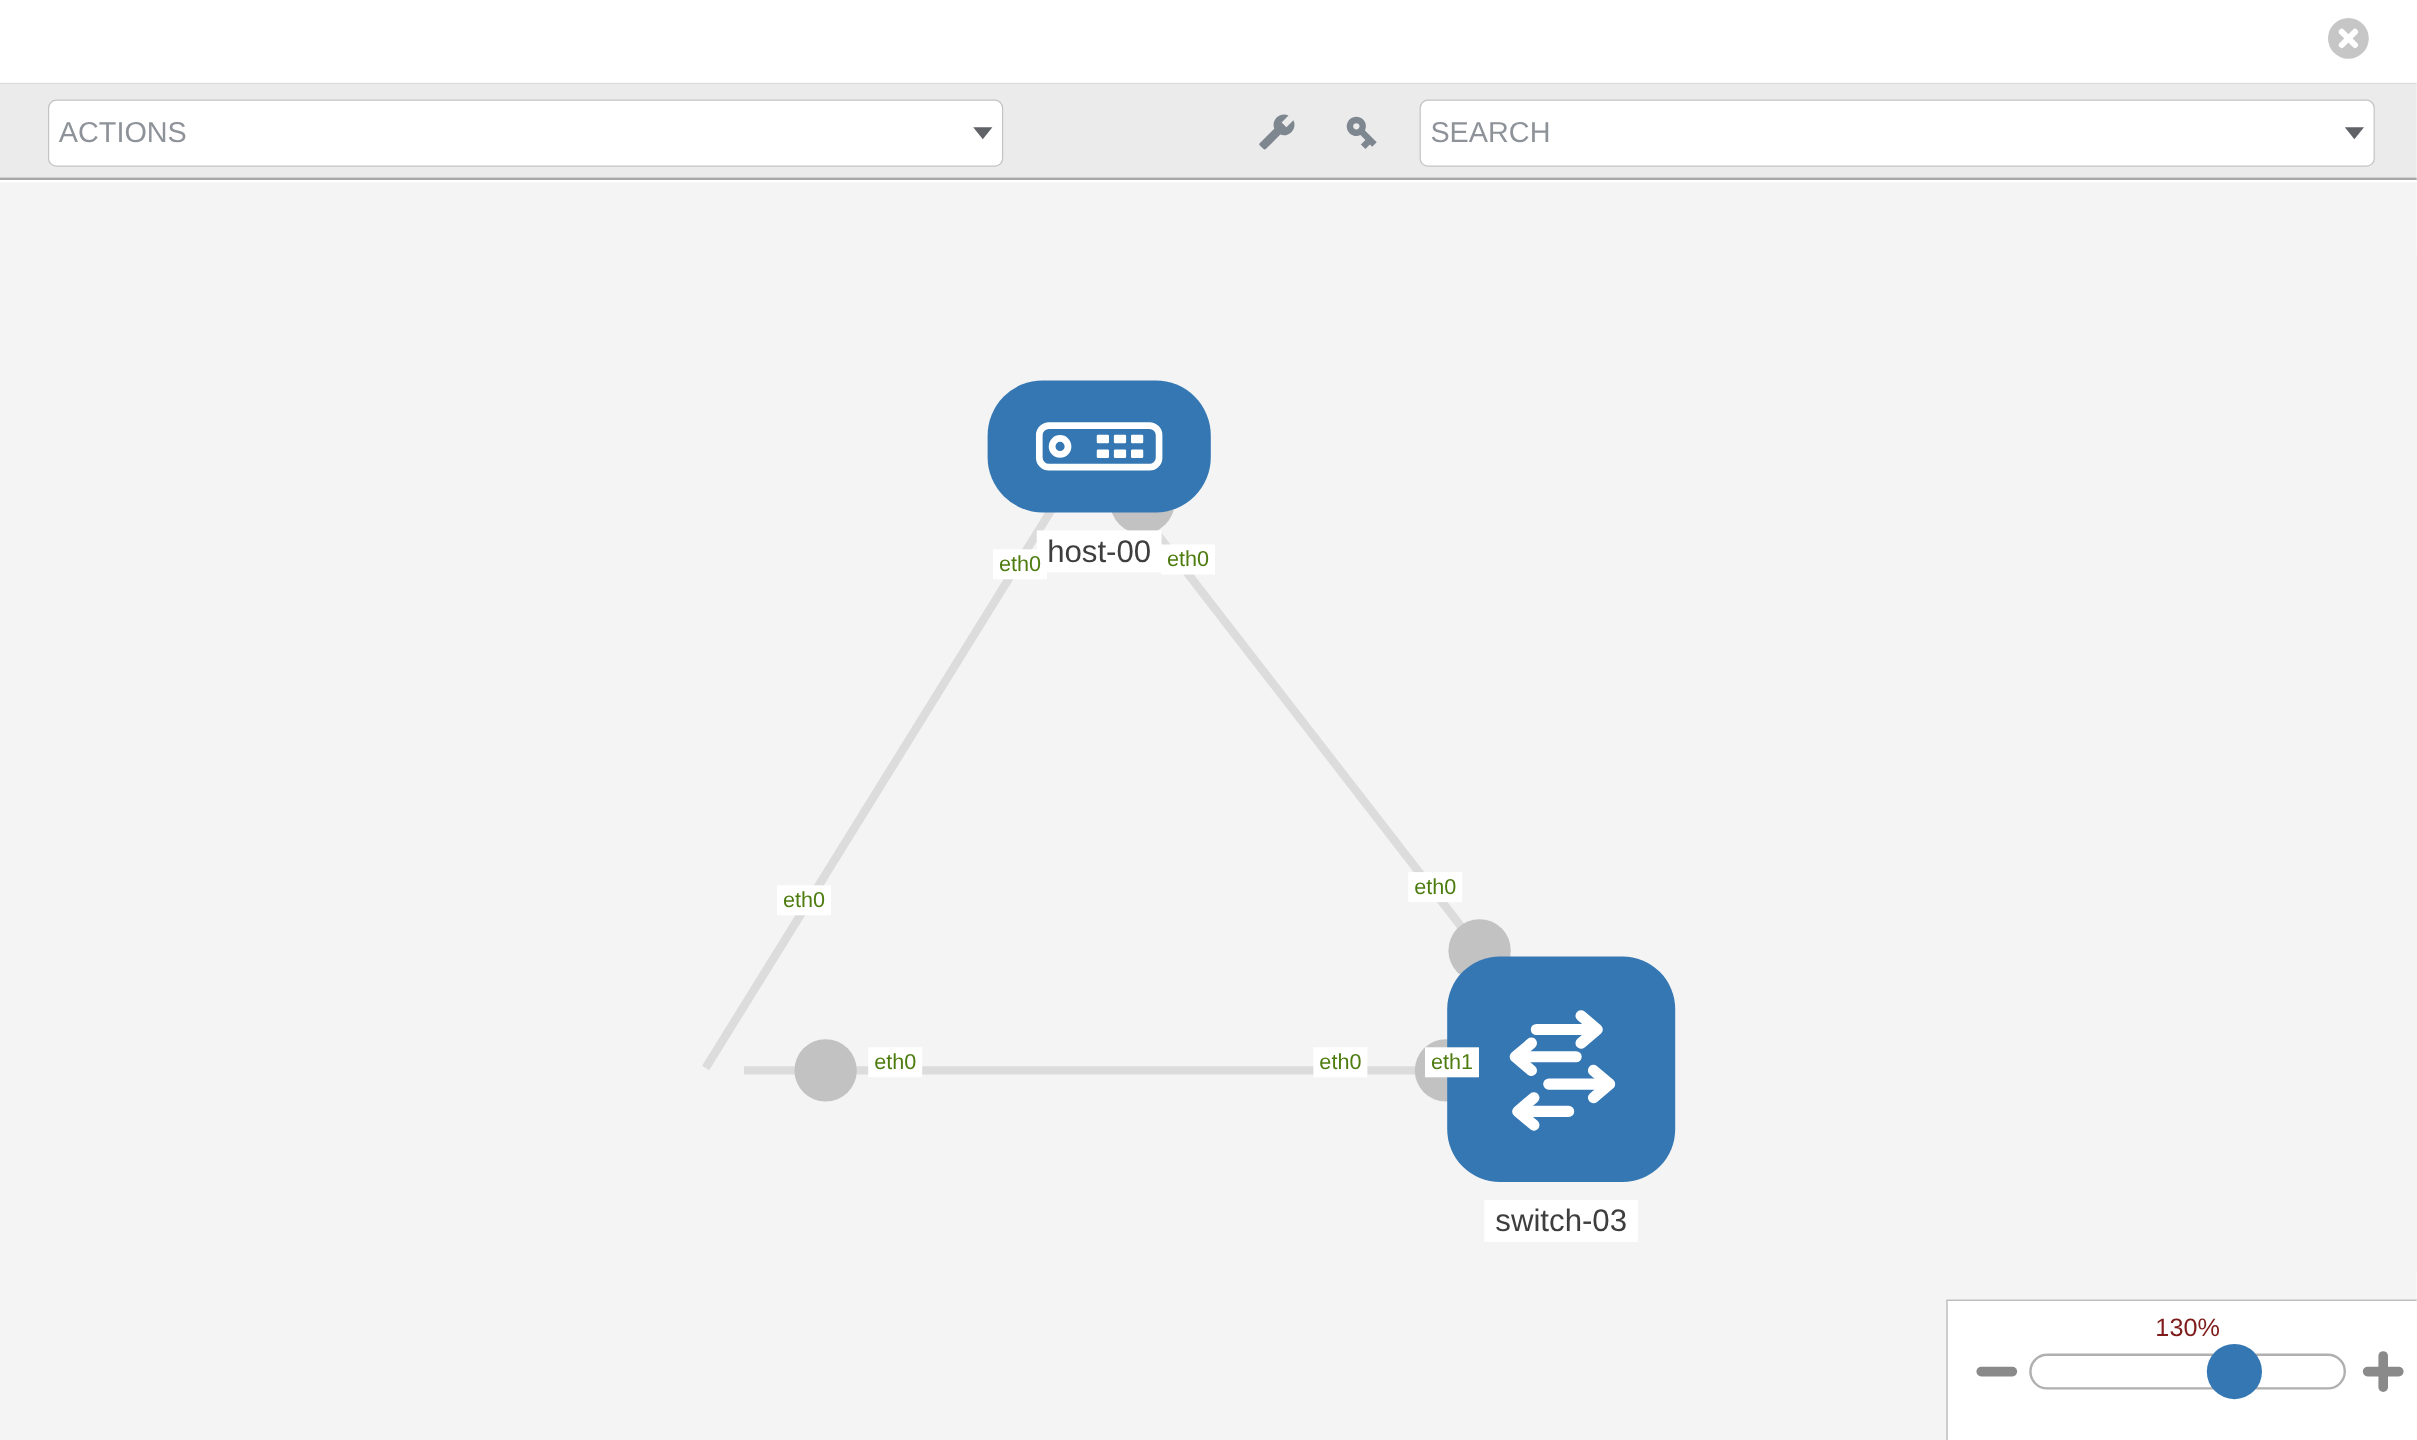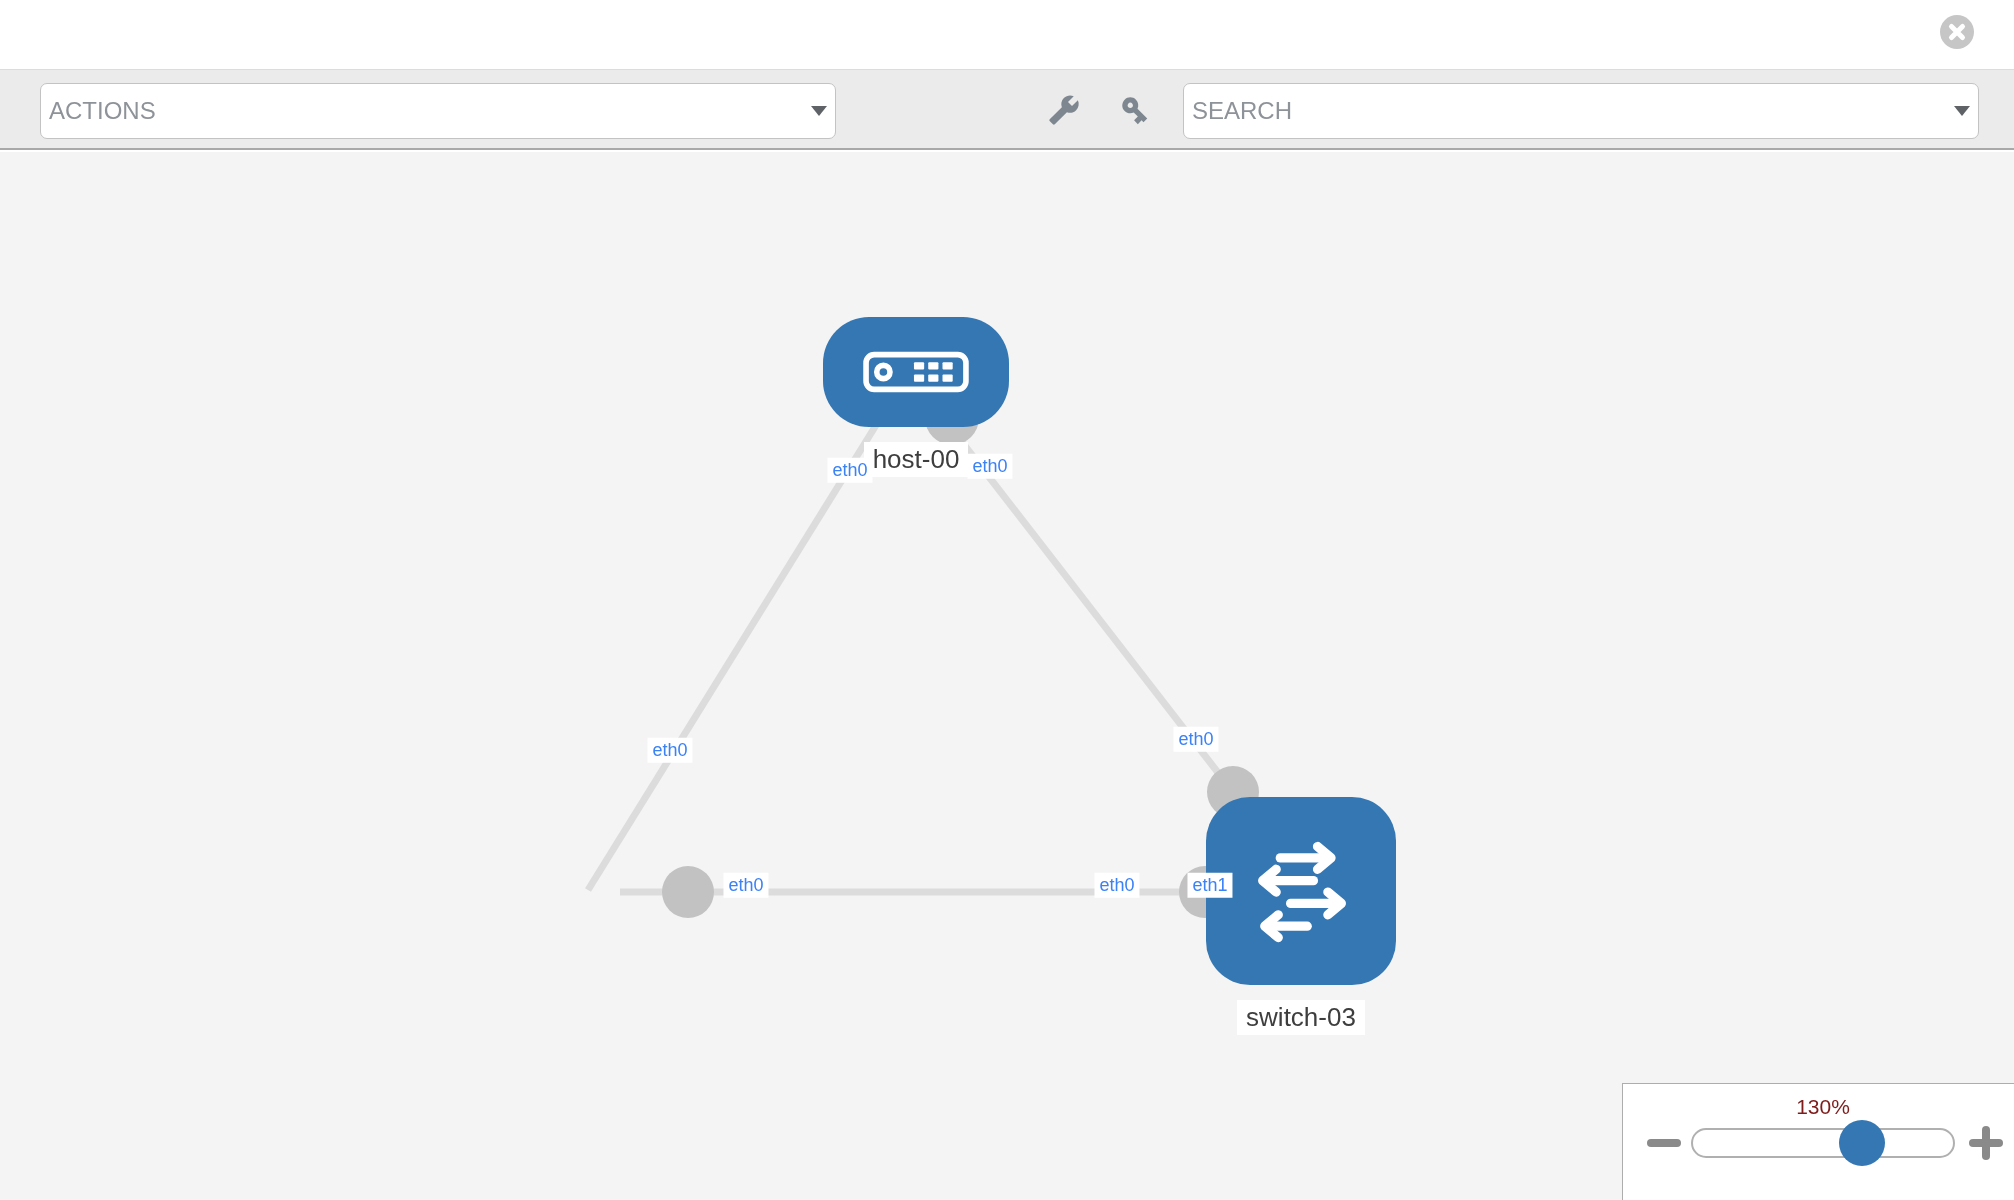--- a/index.html
+++ b/index.html
@@ -27,21 +27,21 @@
   
   .canvas { position:absolute; left:0; top:152px; width:2014px; height:1048px; background:#f4f4f4; overflow:hidden; }
   #links-svg { position:absolute; left:0; top:0; width:2014px; height:1048px; }
   #links-svg line { stroke:#dcdcdc; stroke-width:7; }
   #links-svg circle { fill:#c2c2c2; }
 
   .node { position:absolute; display:flex; flex-direction:column; align-items:center; cursor:pointer; }
   .node-shape { background:#3477b3; display:flex; align-items:center; justify-content:center; }
   .node-label { margin-top:15px; background:#fff; color:#3e3e3e; font-size:26px; padding:2px 9px; line-height:1.2; white-space:nowrap; }
 
-  .iface { position:absolute; transform:translate(-50%,-50%); background:#fff; color:#3b82f6; font-size:18px;
+  .iface { position:absolute; transform:translate(-50%,-50%); background:#fff; color:#4d7c0f; font-size:18px;
            padding:1px 5px; line-height:1.25; white-space:nowrap; }
 
   
   .zoom-panel { position:absolute; left:1622px; top:931px; width:400px; height:280px; background:#fff; border:1px solid #adadad; }
   .zoom-value { position:absolute; left:68px; top:11px; width:264px; text-align:center; font-size:21px; color:#7f1d1d; }
   .zoom-minus { position:absolute; left:24px; top:55px; width:34px; height:8px; background:#8a8a8a; border-radius:4px; border:none; cursor:pointer; }
   .zoom-plus  { position:absolute; left:346px; top:42px; width:34px; height:34px; background:transparent; border:none; cursor:pointer; }
   .zoom-plus::before { content:""; position:absolute; left:0; top:13px; width:34px; height:8px; background:#8a8a8a; border-radius:4px; }
   .zoom-plus::after  { content:""; position:absolute; left:13px; top:0; width:8px; height:34px; background:#8a8a8a; border-radius:4px; }
   .zoom-track { position:absolute; left:68px; top:44px; width:264px; height:30px; background:#fff; border:2px solid #b0b0b0; border-radius:16px; cursor:pointer; }

